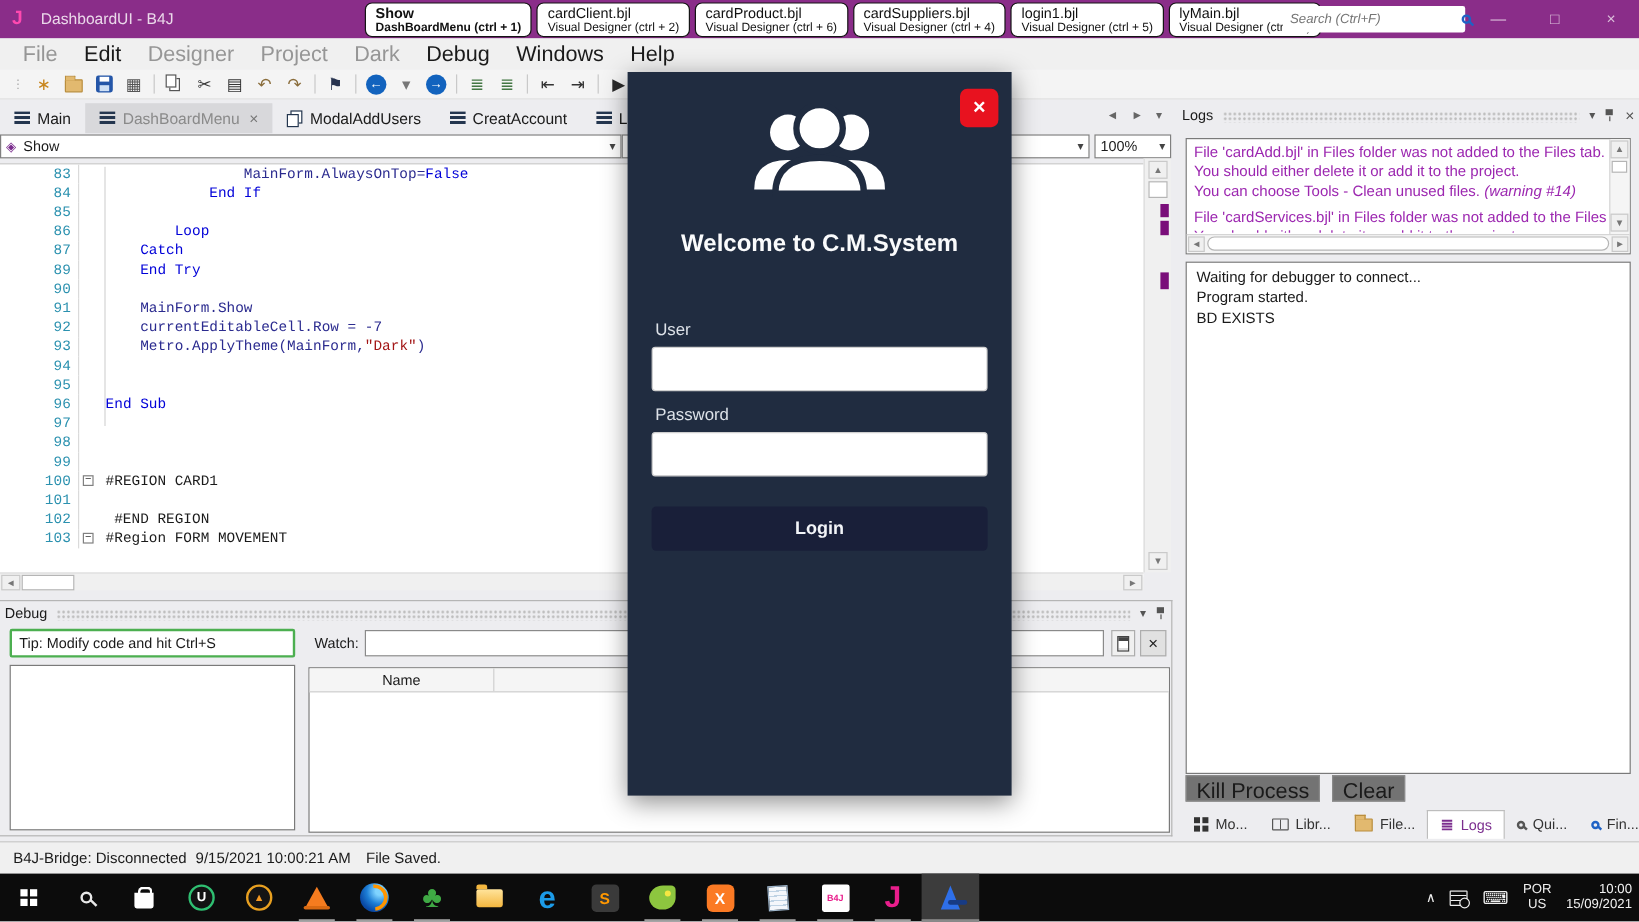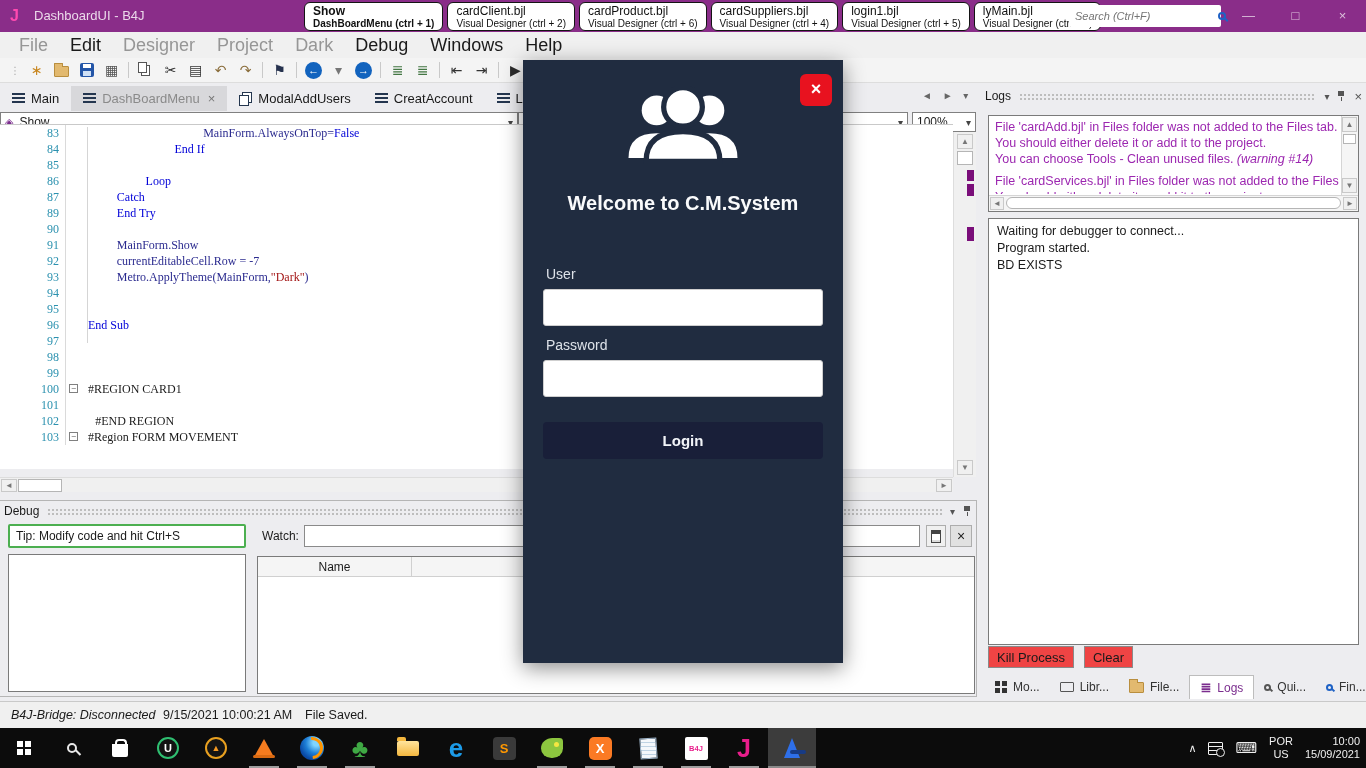--- a/index.html
+++ b/index.html
@@ -57,21 +57,21 @@
   
   .comborow { position:absolute; left:0; top:112px; width:977px; height:21px; }
   .combo { position:absolute; top:0; height:20px; background:#fff; border:1px solid #808080; display:flex; align-items:center; font-size:12px; color:#1a1a1a; padding:0 4px; }
   .combo .caret { margin-left:auto; color:#444; font-size:10px; }
   .combo-method { left:0; width:518px; }
   .combo-method .micon { color:#7B2D8E; margin-right:6px; font-size:11px; }
   .combo-mid { left:518px; width:390px; }
   .combo-zoom { left:912px; width:64px; }
 
   
-  .editor { position:absolute; left:0; top:124px; width:953px; height:345px; background:#fff; border-top:1px solid #C9C9C9; overflow:hidden; font-family:Liberation Serif, serif; font-size:12px; }
+  .editor { position:absolute; left:0; top:136px; width:953px; height:345px; background:#fff; border-top:1px solid #C9C9C9; overflow:hidden; font-family:Liberation Mono, monospace; font-size:12px; }
   .code-line { display:flex; height:16px; line-height:16px; white-space:pre; }
   .code-line .ln { width:66px; padding-right:6px; text-align:right; color:#2B91AF; border-right:1px solid #DADADA; flex:0 0 auto; }
   .code-line .fold { width:16px; flex:0 0 auto; position:relative; }
   .fold-box { position:absolute; left:3px; top:3px; width:9px; height:9px; border:1px solid #808080; background:#fff; color:#333; font-size:9px; line-height:7px; text-align:center; }
   .code-line .codetext { padding-left:6px; }
   .seg-kw { color:#0000D8; } .seg-id { color:#2B2B8F; } .seg-str { color:#A31515; } .seg-plain { color:#1a1a1a; }
   .indent-guide { position:absolute; left:87px; top:2px; width:1px; height:216px; background:#D5D5D5; }
 
   
   .ed-vscroll { position:absolute; left:953px; top:132px; width:23px; height:345px; background:#F0F0F0; border-left:1px solid #DDD; }
@@ -109,21 +109,21 @@
   .warn-text { position:absolute; left:0; top:0; right:17px; height:78px; overflow:hidden; padding:3px 0 0 6px; }
   .warn-line { font-size:12.5px; line-height:16px; color:#9C27B0; white-space:nowrap; overflow:hidden; }
   .warn-line.gap { margin-top:6px; }
   .warn-line i { font-style:italic; }
   .warn-vscroll { position:absolute; right:0; top:0; width:17px; height:79px; border-left:1px solid #D5D5D5; background:#F5F5F5; }
   .warn-hscroll { position:absolute; left:0; bottom:0; right:0; height:16px; background:#F5F5F5; border-top:1px solid #D5D5D5; }
   .warn-hscroll .track { position:absolute; left:17px; right:17px; top:1px; height:12px; background:#fff; border:1px solid #B5B5B5; border-radius:6px; }
   .msg-box { position:absolute; left:7px; top:132px; width:371px; height:427px; background:#fff; border:1px solid #7a7a7a; padding:4px 8px; }
   .msg-line { font-size:12.5px; line-height:17px; color:#1a1a1a; }
   .logs-buttons { position:absolute; left:7px; top:560px; display:flex; gap:10px; }
-  .gray-btn { background:#ef4444; border:1px solid #8a8a8a; font-size:13px; color:#1a1a1a; padding:2px 8px; height:22px; font-family:"Liberation Sans",sans-serif; }
+  .gray-btn { background:#737373; border:1px solid #8a8a8a; font-size:18px; color:#1a1a1a; padding:2px 8px; height:22px; font-family:"Liberation Sans",sans-serif; }
   .bottom-tabs { position:absolute; left:4px; top:589px; display:flex; height:24px; }
   .b-tab { display:flex; align-items:center; gap:6px; padding:0 10px; font-size:12px; color:#333; }
   .b-tab.active { background:#fff; border:1px solid #BDBDBD; border-bottom:none; color:#7B2D8E; }
   .icon-grid-dark { width:5px; height:5px; background:#333; box-shadow:7px 0 #333, 0 7px #333, 7px 7px #333; margin:0 7px 7px 0; }
   .icon-book { width:14px; height:10px; border:1px solid #555; border-radius:1px; background:linear-gradient(to right, transparent 46%, #555 46%, #555 54%, transparent 54%); }
   .icon-folder-tan { width:15px; height:11px; background:#E2B96F; border:1px solid #B98E3E; border-radius:1px; position:relative; }
   .icon-folder-tan::before { content:''; position:absolute; top:-4px; left:-1px; width:7px; height:3px; background:#E2B96F; border:1px solid #B98E3E; border-bottom:none; }
   .icon-loglines { color:#7B2D8E; font-size:13px; font-weight:bold; }
   .icon-mag2 { display:inline-block; width:7px; height:7px; border:2px solid #555; border-radius:50%; position:relative; }
   .icon-mag2::after { content:''; position:absolute; width:2px; height:4px; background:#555; transform:rotate(-45deg); right:-3px; bottom:-3px; }
@@ -438,21 +438,21 @@
           <span>Qui...</span>
         </div>
         <div class="b-tab">
           <span class="icon-mag2 blue"></span>
           <span>Fin...</span>
         </div>
       </div>
   </div>
 
   <div class="statusbar">
-    <span class="sb-item" style="left:11px;font-style:italic;">B4J-Bridge: Disconnected</span>
+    <span class="sb-item" style="left:11px;">B4J-Bridge: Disconnected</span>
     <span class="sb-item" style="left:163px;">9/15/2021 10:00:21 AM</span>
     <span class="sb-item" style="left:305px;">File Saved.</span>
   </div>
 
   <div class="taskbar" id="taskbar">
     <span class="tbcell">
         <span style="display: flex; flex-wrap: wrap; width: 14px; height: 14px;">
           <span class="tb-start-i"></span>
         </span>
       </span>

